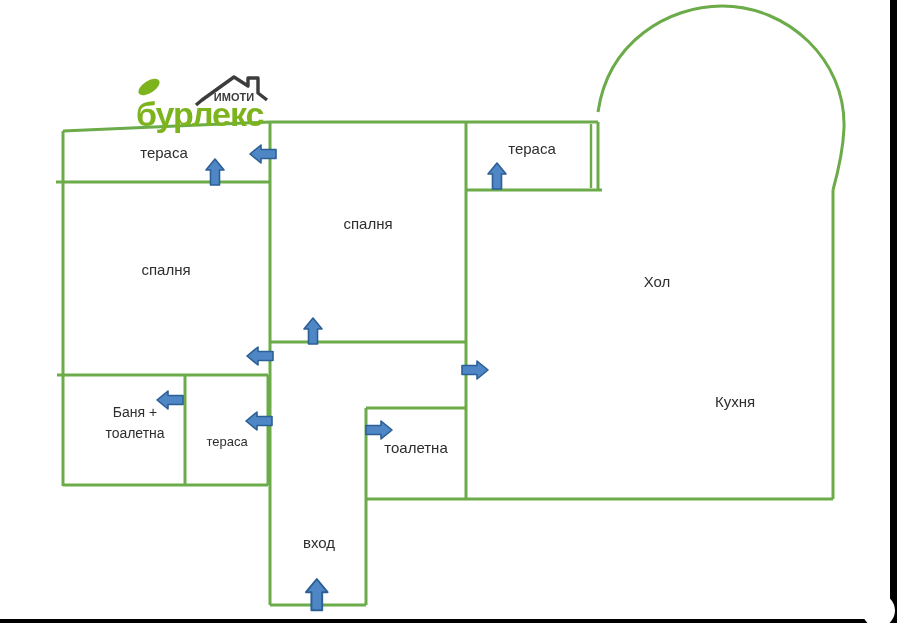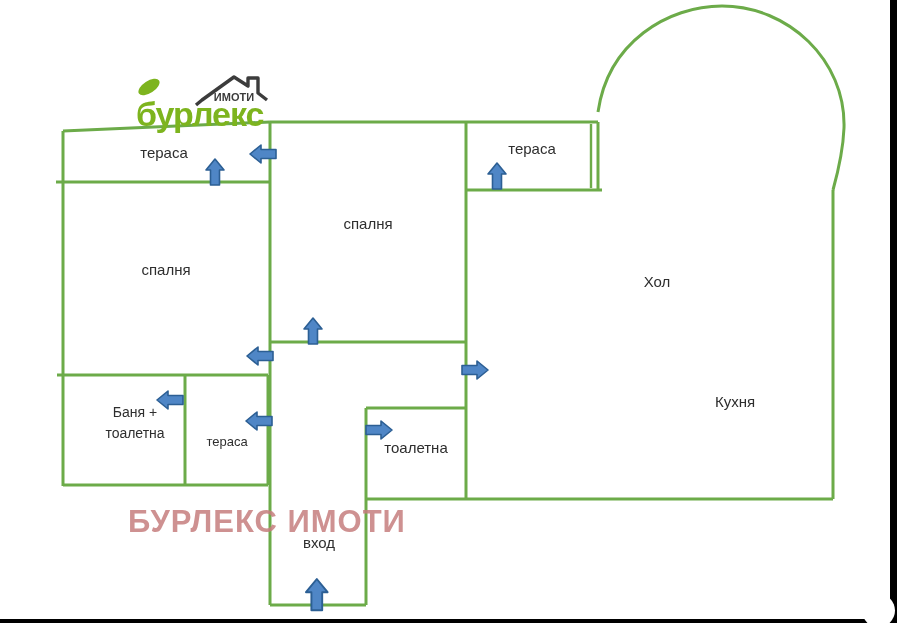--- a/index.html
+++ b/index.html
@@ -114,19 +114,18 @@
   <div class="lbl" style="left:657px;top:273px">Хол</div>
   <div class="lbl" style="left:735px;top:393px">Кухня</div>
   <div class="lbl lbl-bath" style="left:135px;top:402px">
     <span>Баня +</span>
     <span>тоалетна</span>
   </div>
   <div class="lbl lbl-small" style="left:227px;top:434px">тераса</div>
   <div class="lbl" style="left:416px;top:439px">тоалетна</div>
   <div class="lbl" style="left:319px;top:534px">вход</div>
 
-  <div id="watermark">БУРЛЕКС ИМОТИ</div>
 
   <div id="edge-right" class="edge"></div>
   <div id="edge-bottom" class="edge"></div>
   <div id="corner-notch"></div>
 
 </div>
 
 </body></html>

